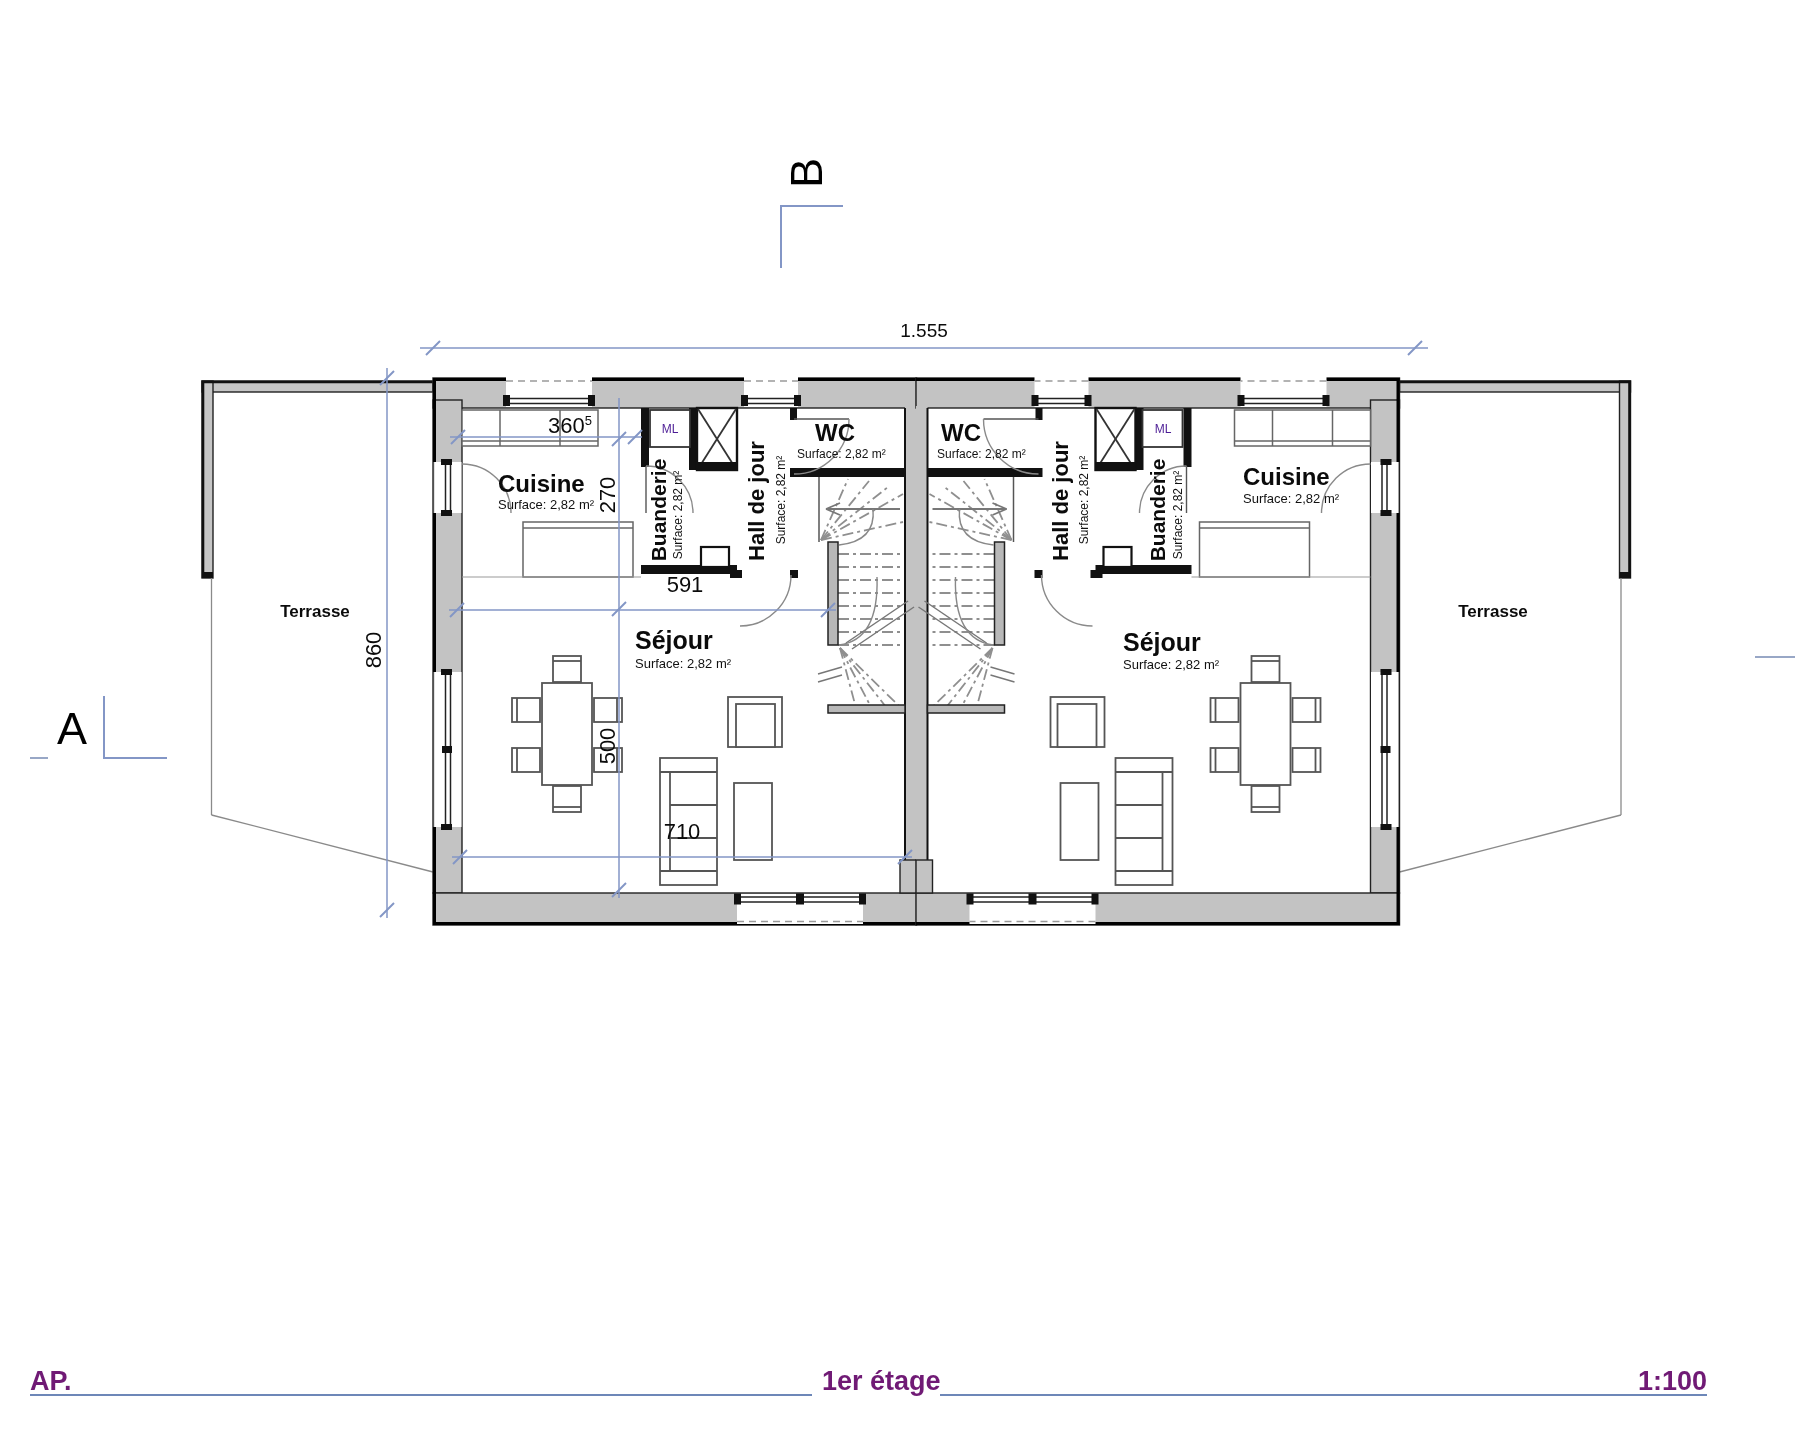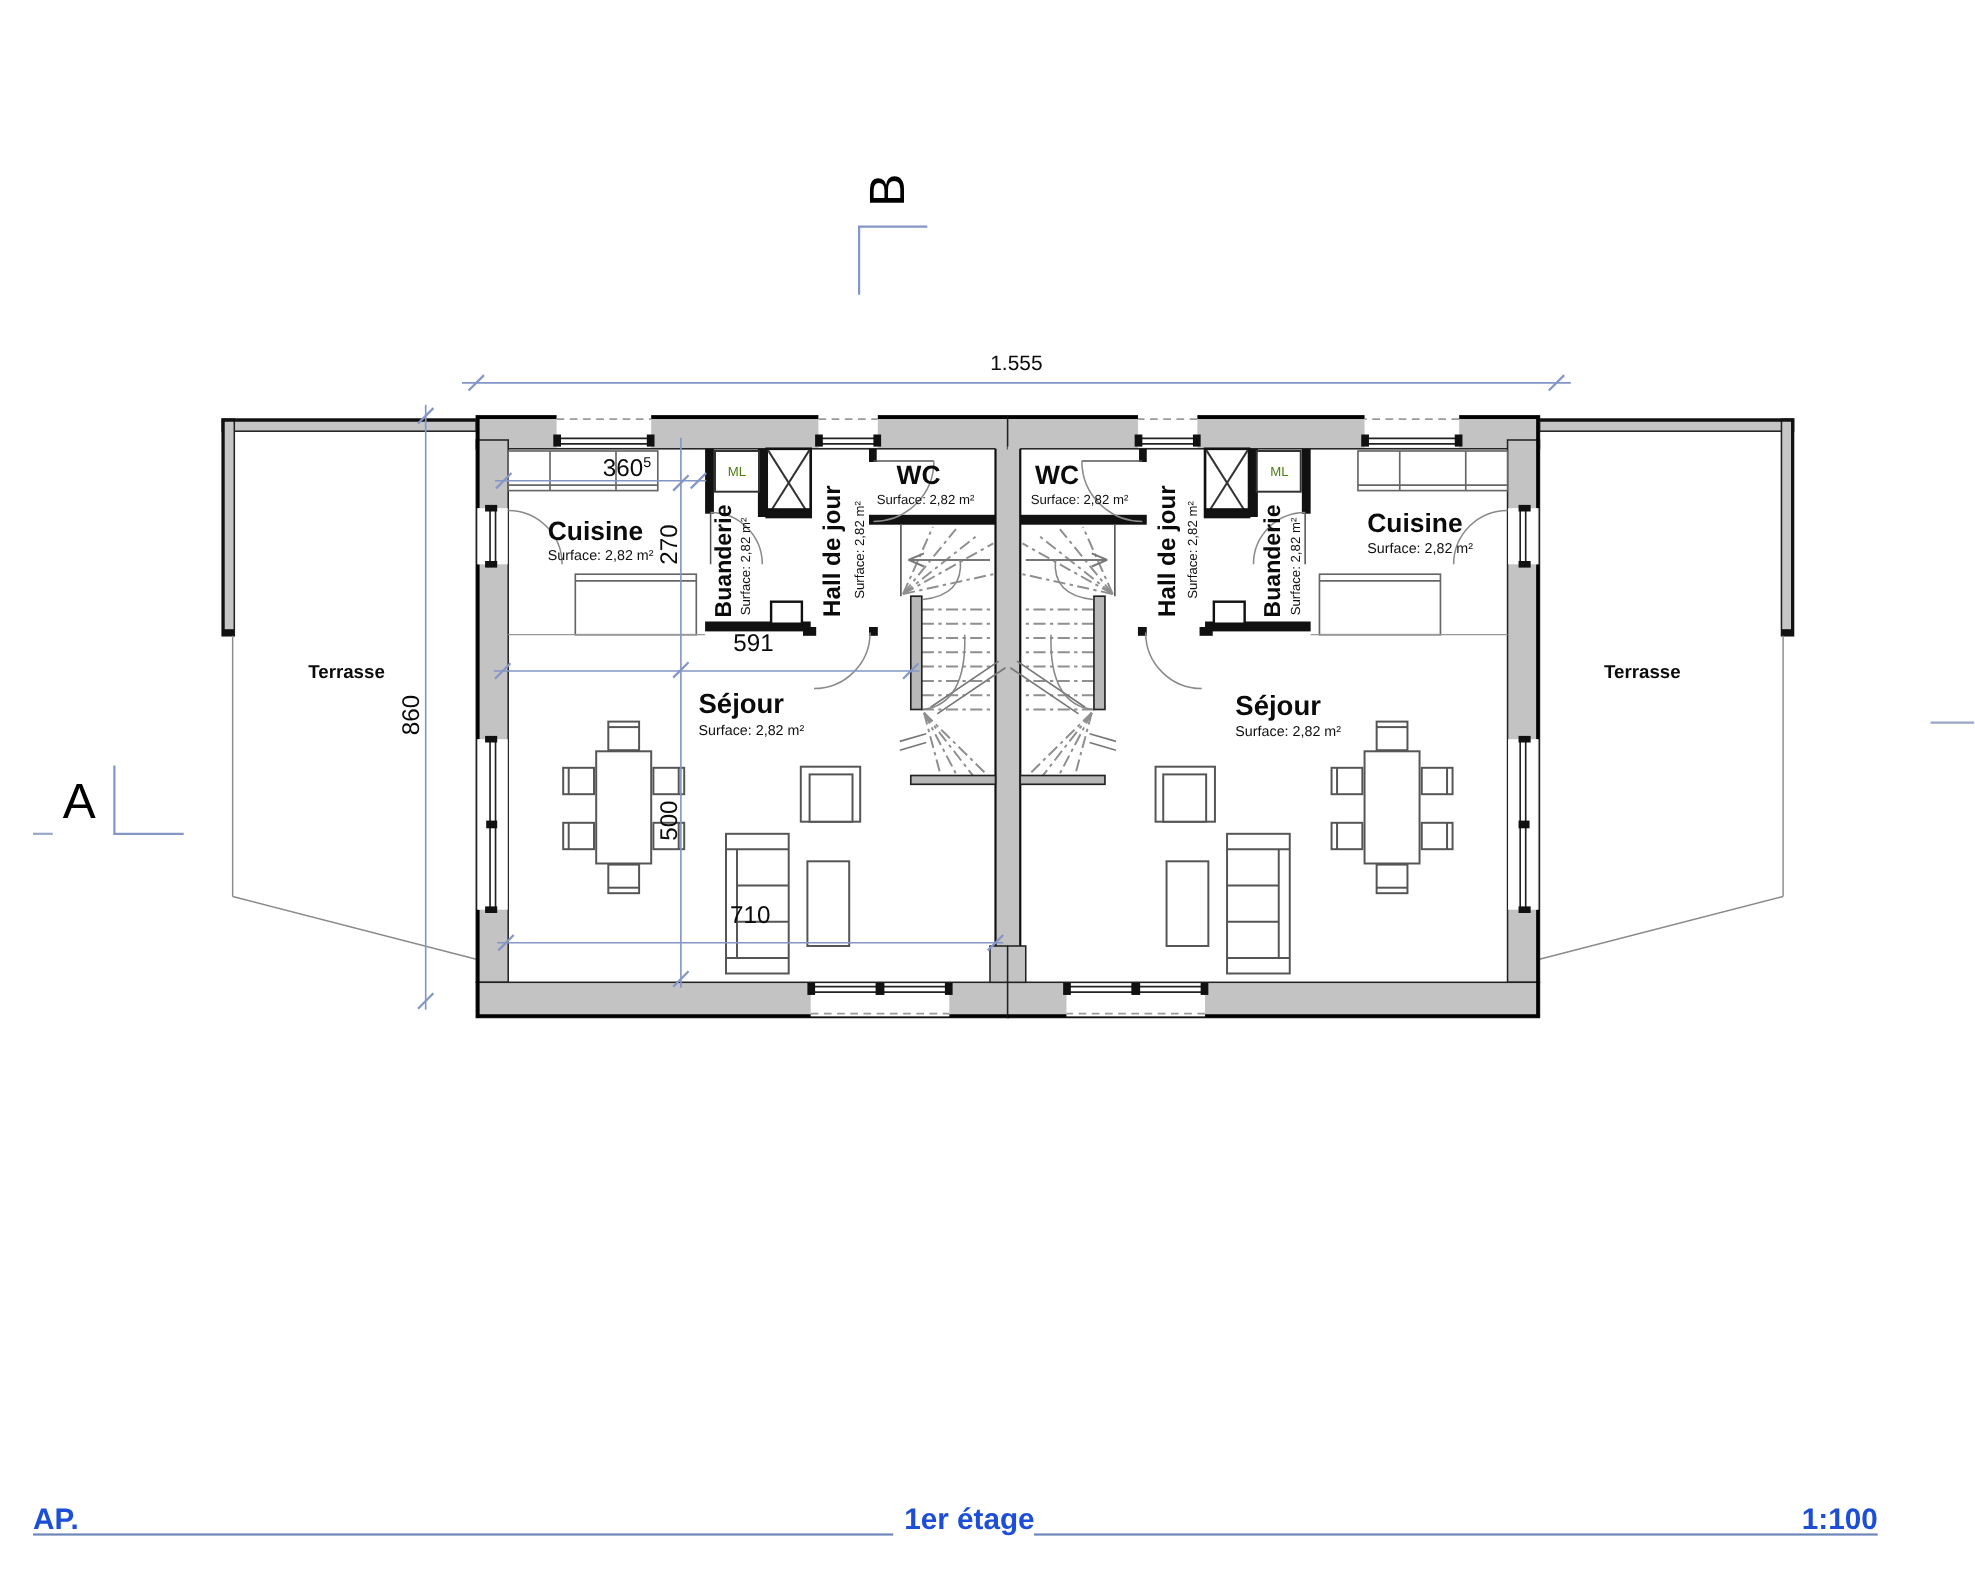--- a/index.html
+++ b/index.html
@@ -10,22 +10,22 @@
   .room{font-weight:bold;font-size:24px;}
   .room-big{font-weight:bold;font-size:25px;}
   .surf{font-size:13px;color:#111;}
   .surf-sm{font-size:12px;color:#111;}
   .vert{transform:translate(-50%,-50%) rotate(-90deg);}
   .vcenter{transform:translate(-50%,-50%);}
   .dim{font-size:22px;color:#0b0b0b;}
   .dim sup{font-size:13px;}
   .marker{font-size:45px;color:#000;}
   .terr{font-weight:bold;font-size:17px;}
-  .ml{font-size:12px;color:#4d7c0f;}
-  .footer-txt{position:absolute;font-weight:bold;font-size:27px;color:#1d4ed8;}
+  .ml{font-size:12px;color:#4c1d95;}
+  .footer-txt{position:absolute;font-weight:bold;font-size:27px;color:#701a75;}
   .footer-line{position:absolute;height:2px;background:#6d87b8;}
 </style>
 </head>
 <body>
 
 <div class="stage">
 
 <svg width="1795" height="1440" viewBox="0 0 1795 1440">
 
   <g id="half">

